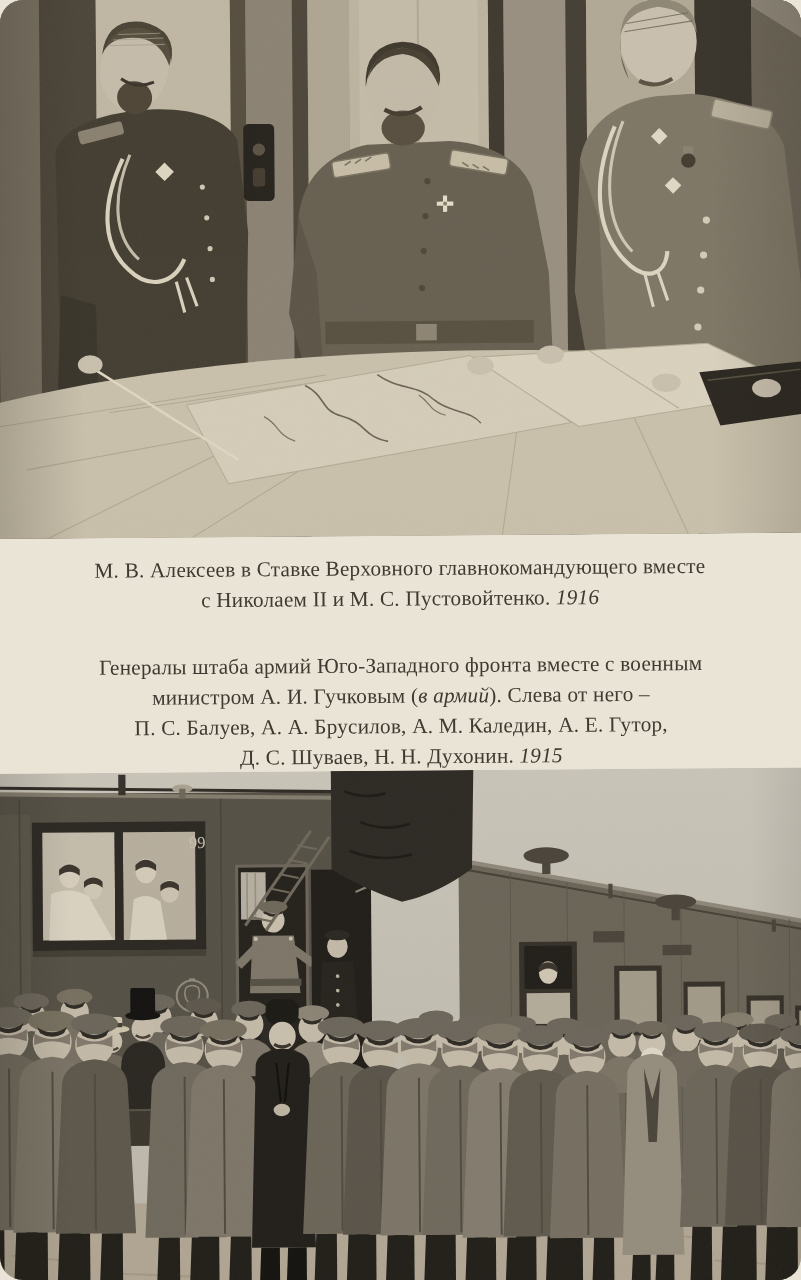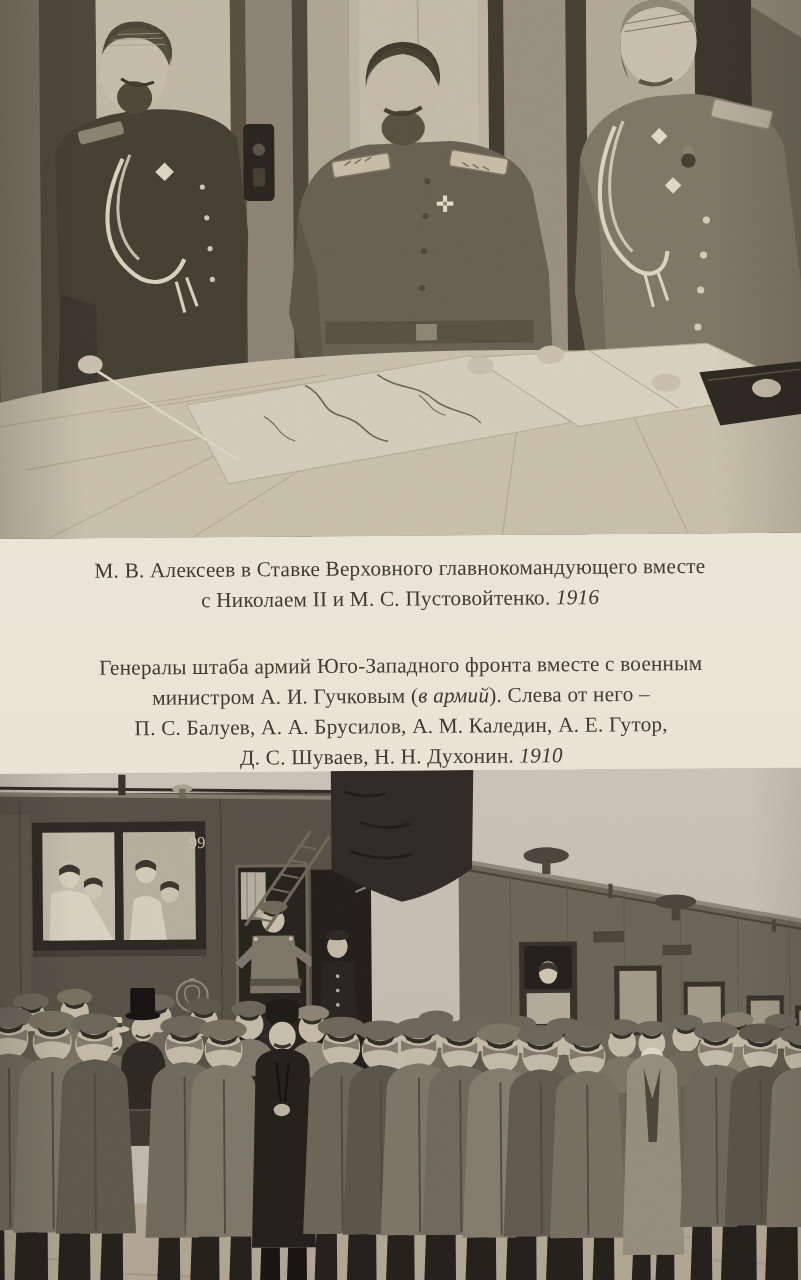--- a/index.html
+++ b/index.html
@@ -1,20 +1,21 @@
 <!DOCTYPE html>
 <html><head>
 <meta charset="utf-8">
 <style>
   html,body{margin:0;padding:0;}
   body{width:801px;height:1280px;overflow:hidden;background:#e9e4d7;}
   .page{
     position:relative;width:801px;height:1280px;overflow:hidden;
     background:linear-gradient(180deg,#ebe6d9 0%,#e9e4d6 55%,#e6e1d3 100%);
     font-family:"Liberation Serif","DejaVu Serif",serif;
+    border-radius:23px;
   }
   .tilt{
     position:absolute;left:-8px;top:-8px;width:817px;height:1296px;
     transform:rotate(-0.45deg) scale(1.012);transform-origin:50% 50%;
   }
   figure.photo{margin:0;padding:0;display:block;line-height:0;}
   .photo1{position:absolute;left:0;top:0;width:817px;height:545px;}
   .photo2{position:absolute;left:0;top:777px;width:817px;height:519px;}
   .photo svg{display:block;width:100%;height:100%;}
   .captions{
@@ -193,21 +194,21 @@
     <p class="caption c1">
       <span>М. В. Алексеев в Ставке Верховного главнокомандующего вместе</span><br>
       <span>с Николаем II и М. С. Пустовойтенко.</span>
       <i>1916</i>
     </p>
     <p class="caption c2">
       <span>Генералы штаба армий Юго-Западного фронта вместе с военным</span><br>
       <span>министром А. И. Гучковым (</span><i>в армий</i><span>). Слева от него –</span><br>
       <span>П. С. Балуев, А. А. Брусилов, А. М. Каледин, А. Е. Гутор,</span><br>
       <span>Д. С. Шуваев, Н. Н. Духонин.</span>
-      <i>1910</i>
+      <i>1915</i>
     </p>
   </div>
 
   <figure class="photo photo2">
   <svg viewBox="0 0 801 512" preserveAspectRatio="none">
     <defs>
       <filter id="grain2" x="0" y="0" width="100%" height="100%">
         <feTurbulence type="fractalNoise" baseFrequency="0.85" numOctaves="2" stitchTiles="stitch"></feTurbulence>
       </filter>
       <linearGradient id="sky2" x1="0" y1="0" x2="0" y2="1">

